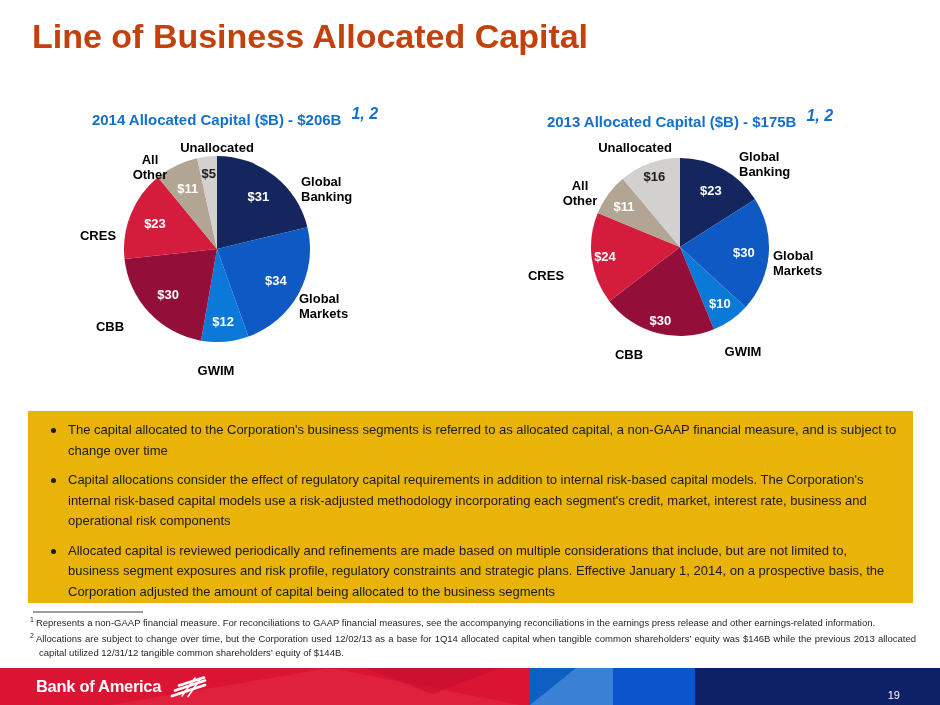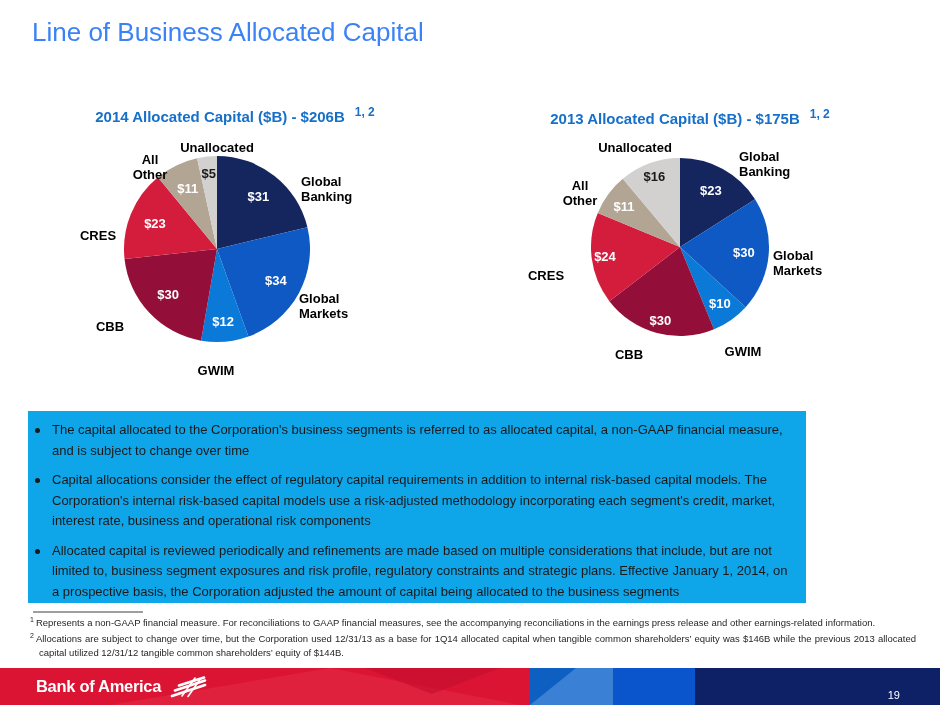--- a/index.html
+++ b/index.html
@@ -6,41 +6,41 @@
   body{
     width:940px;height:705px;overflow:hidden;position:relative;
     background:#ffffff;
     font-family:"Liberation Sans", sans-serif;
   }
   .slide{position:absolute;inset:0;width:940px;height:705px;background:#ffffff;}
 
   
   .page-title{
     position:absolute;left:32px;top:17px;
-    font-size:26px;font-weight:400;color:#3b82f6;letter-spacing:0;
+    font-size:34px;font-weight:700;color:#c2410c;letter-spacing:0;
   }
 
   
   .chart-title{
     position:absolute;width:400px;text-align:center;
     font-size:15px;font-weight:bold;color:#1670C9;
   }
   .chart-title.left{left:35px;top:105px;}
   .chart-title.right{left:490px;top:107px;}
-  .chart-title sup{font-size:12px;margin-left:10px;}
+  .chart-title sup{font-size:16px;margin-left:10px;font-style:italic;}
 
   
   .charts-svg{position:absolute;left:0;top:0;width:940px;height:410px;}
   .pie-value{font-family:"Liberation Sans",sans-serif;font-size:13px;font-weight:bold;}
   .pie-name{font-family:"Liberation Sans",sans-serif;font-size:13px;font-weight:bold;fill:#000000;}
 
   
   .bullet-box{
-    position:absolute;left:28px;top:411px;width:778px;height:192px;
-    background:#0ea5e9;box-sizing:border-box;padding:9px 16px 0 0;
+    position:absolute;left:28px;top:411px;width:885px;height:192px;
+    background:#eab308;box-sizing:border-box;padding:9px 16px 0 16px;
   }
   .bullet-box ul{margin:0;padding:0;list-style:none;}
   .bullet-box li{
     position:relative;padding-left:24px;margin-bottom:9px;
     font-size:13px;line-height:1.58;color:#1A1A1A;
   }
   .bullet-box li::before{
     content:"";position:absolute;left:7px;top:8px;width:5px;height:5px;
     border-radius:50%;background:#1A1A1A;
   }
@@ -134,21 +134,21 @@
       <li>The capital allocated to the Corporation's business segments is referred to as allocated capital, a non-GAAP financial measure, and is subject to change over time</li>
       <li>Capital allocations consider the effect of regulatory capital requirements in addition to internal risk-based capital models. The Corporation's internal risk-based capital models use a risk-adjusted methodology incorporating each segment's credit, market, interest rate, business and operational risk components</li>
       <li>Allocated capital is reviewed periodically and refinements are made based on multiple considerations that include, but are not limited to, business segment exposures and risk profile, regulatory constraints and strategic plans. Effective January 1, 2014, on a prospective basis, the Corporation adjusted the amount of capital being allocated to the business segments</li>
     </ul>
   </div>
 
   <div class="fn-divider"></div>
 
   <div class="footnotes">
     <p><sup>1</sup><span>Represents a non-GAAP financial measure. For reconciliations to GAAP financial measures, see the accompanying reconciliations in the earnings press release and other earnings-related information.</span></p>
-    <p><sup>2</sup><span>Allocations are subject to change over time, but the Corporation used 12/31/13 as a base for 1Q14 allocated capital when tangible common shareholders’ equity was $146B while the previous 2013 allocated capital utilized 12/31/12 tangible common shareholders’ equity of $144B.</span></p>
+    <p><sup>2</sup><span>Allocations are subject to change over time, but the Corporation used 12/02/13 as a base for 1Q14 allocated capital when tangible common shareholders’ equity was $146B while the previous 2013 allocated capital utilized 12/31/12 tangible common shareholders’ equity of $144B.</span></p>
   </div>
 
   <div class="footer">
     <svg id="footer-art" class="footer-art" viewBox="0 0 940 37">
         <polygon points="0,0 530,0 530,37 0,37" fill="#DC1433"></polygon>
         <polygon points="110,37 330,0 520,37" fill="#E73850" opacity="0.35"></polygon>
         <polygon points="365,0 432,26 500,0" fill="#C40E2E" opacity="0.6"></polygon>
         <polygon points="530,0 613,0 613,37 530,37" fill="#0E5FC2"></polygon>
         <polygon points="530,37 576,0 613,0 613,37" fill="#3A80D4"></polygon>
         <polygon points="613,0 695,0 695,37 613,37" fill="#0B55CC"></polygon>

